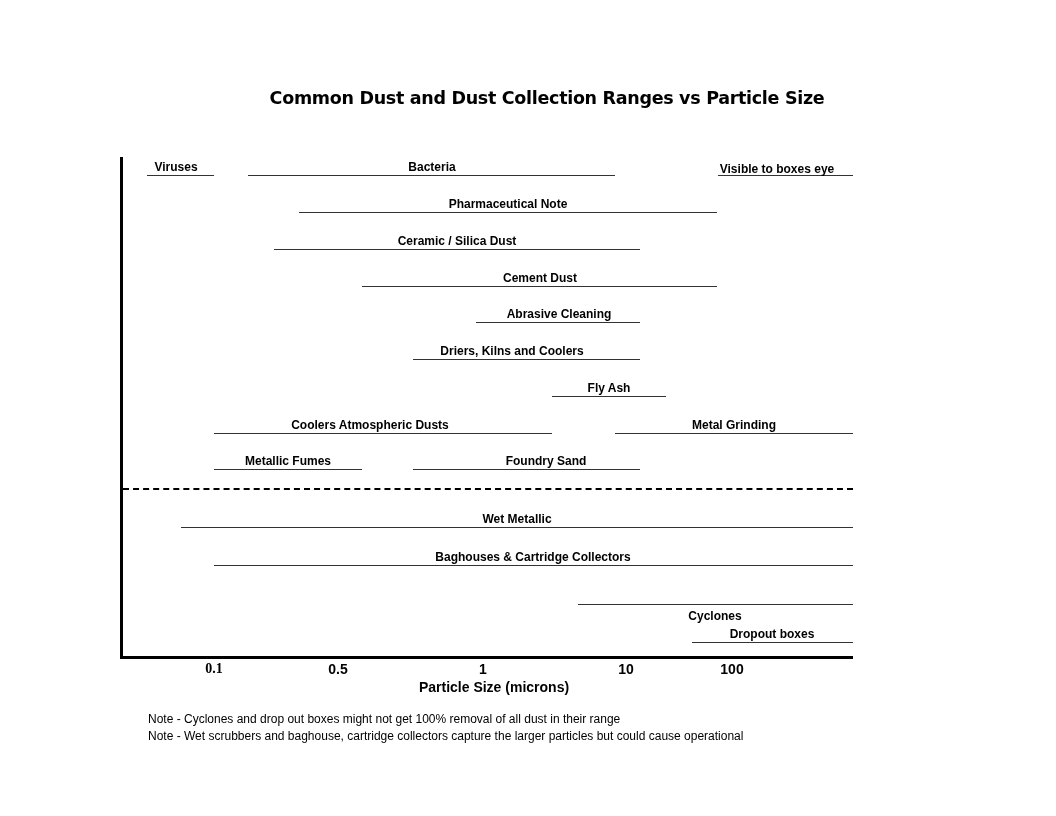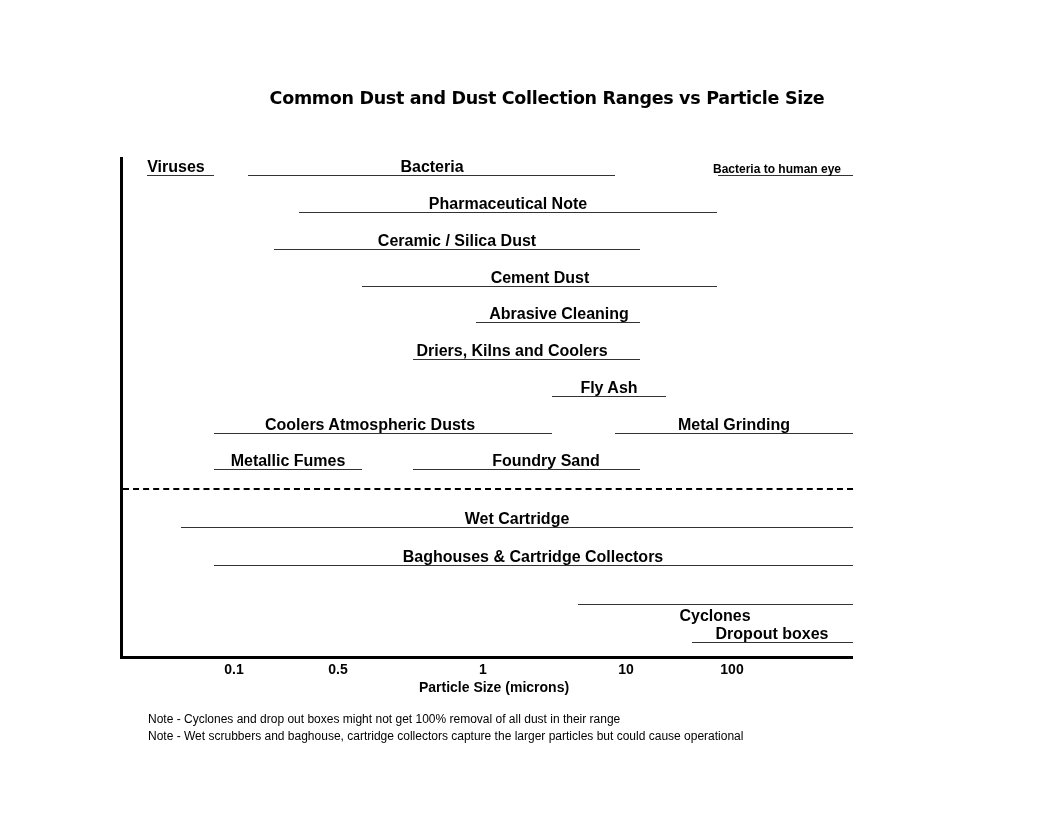--- a/index.html
+++ b/index.html
@@ -2,42 +2,42 @@
 <html><head>
 <meta charset="utf-8">
 <style>
   html, body { margin: 0; padding: 0; background: #ffffff; }
   body { width: 1056px; height: 816px; position: relative; overflow: hidden; font-family: "Liberation Sans", sans-serif; color: #000; }
   .title { position: absolute; left: 0; width: 1034px; top: 88px; text-align: center; font-family: "DejaVu Sans", sans-serif; font-weight: bold; font-size: 17.5px; letter-spacing: -0.3px; margin-left: 30px; }
   .axis-y { position: absolute; left: 120px; top: 157px; width: 3px; height: 502px; background: #000; }
   .axis-x { position: absolute; left: 120px; top: 656px; width: 733px; height: 3px; background: #000; }
   .divider { position: absolute; left: 123px; top: 488px; width: 730px; height: 0; border-top: 2px dashed #000; }
   .range { position: absolute; height: 0; border-top: 1px solid #333; }
-  .range-label { position: absolute; white-space: nowrap; font-weight: bold; font-size: 16px; line-height: 16px; transform: translateX(-50%); }
+  .range-label { position: absolute; white-space: nowrap; font-weight: bold; font-size: 12px; line-height: 16px; transform: translateX(-50%); }
   .range-label.small { font-size: 12px; }
   .tick-label { position: absolute; top: 661px; font-weight: bold; font-size: 14px; transform: translateX(-50%); }
   .xlabel { position: absolute; top: 679px; left: 494px; transform: translateX(-50%); font-weight: bold; font-size: 14px; white-space: nowrap; }
   .note { position: absolute; left: 148px; font-size: 12px; white-space: nowrap; width: 630px; overflow: hidden; }
 </style>
 </head>
 <body>
 
 <div class="title">Common Dust and Dust Collection Ranges vs Particle Size</div>
 
 <div id="plot">
   <div class="axis-y"></div>
   <div class="axis-x"></div>
   <div class="divider"></div>
   <div id="ranges">
       <div class="range" style="left: 147px; width: 67px; top: 175px;"></div>
       <div class="range-label" style="left: 176px; top: 159px;">Viruses</div>
       <div class="range" style="left: 248px; width: 367px; top: 175px;"></div>
       <div class="range-label" style="left: 432px; top: 159px;">Bacteria</div>
       <div class="range" style="left: 718px; width: 135px; top: 175px;"></div>
-      <div class="range-label small" style="left: 777px; top: 161px;">Bacteria to human eye</div>
+      <div class="range-label small" style="left: 777px; top: 161px;">Visible to boxes eye</div>
       <div class="range" style="left: 299px; width: 418px; top: 212px;"></div>
       <div class="range-label" style="left: 508px; top: 196px;">Pharmaceutical Note</div>
       <div class="range" style="left: 274px; width: 366px; top: 249px;"></div>
       <div class="range-label" style="left: 457px; top: 233px;">Ceramic / Silica Dust</div>
       <div class="range" style="left: 362px; width: 355px; top: 286px;"></div>
       <div class="range-label" style="left: 540px; top: 270px;">Cement Dust</div>
       <div class="range" style="left: 476px; width: 164px; top: 322px;"></div>
       <div class="range-label" style="left: 559px; top: 306px;">Abrasive Cleaning</div>
       <div class="range" style="left: 413px; width: 227px; top: 359px;"></div>
       <div class="range-label" style="left: 512px; top: 343px;">Driers, Kilns and Coolers</div>
@@ -45,30 +45,30 @@
       <div class="range-label" style="left: 609px; top: 380px;">Fly Ash</div>
       <div class="range" style="left: 214px; width: 338px; top: 433px;"></div>
       <div class="range-label" style="left: 370px; top: 417px;">Coolers Atmospheric Dusts</div>
       <div class="range" style="left: 615px; width: 238px; top: 433px;"></div>
       <div class="range-label" style="left: 734px; top: 417px;">Metal Grinding</div>
       <div class="range" style="left: 214px; width: 148px; top: 469px;"></div>
       <div class="range-label" style="left: 288px; top: 453px;">Metallic Fumes</div>
       <div class="range" style="left: 413px; width: 227px; top: 469px;"></div>
       <div class="range-label" style="left: 546px; top: 453px;">Foundry Sand</div>
       <div class="range" style="left: 181px; width: 672px; top: 527px;"></div>
-      <div class="range-label" style="left: 517px; top: 511px;">Wet Cartridge</div>
+      <div class="range-label" style="left: 517px; top: 511px;">Wet Metallic</div>
       <div class="range" style="left: 214px; width: 639px; top: 565px;"></div>
       <div class="range-label" style="left: 533px; top: 549px;">Baghouses &amp; Cartridge Collectors</div>
       <div class="range" style="left: 578px; width: 275px; top: 604px;"></div>
       <div class="range-label" style="left: 715px; top: 588px; margin-top: 20px;">Cyclones</div>
       <div class="range" style="left: 692px; width: 161px; top: 642px;"></div>
       <div class="range-label" style="left: 772px; top: 626px;">Dropout boxes</div>
     </div>
   <div id="ticks">
-      <div class="tick-label" style="left: 234px;">0.1</div>
+      <div class="tick-label" style="left: 214px; font-family: Liberation Serif, serif;">0.1</div>
       <div class="tick-label" style="left: 338px;">0.5</div>
       <div class="tick-label" style="left: 483px;">1</div>
       <div class="tick-label" style="left: 626px;">10</div>
       <div class="tick-label" style="left: 732px;">100</div>
     </div>
   <div class="xlabel">Particle Size (microns)</div>
 </div>
 
 <div class="note" style="top:712px;">Note - Cyclones and drop out boxes might not get 100% removal of all dust in their range</div>
 <div class="note" style="top:729px;">Note - Wet scrubbers and baghouse, cartridge collectors capture the larger particles but could cause operational</div>

